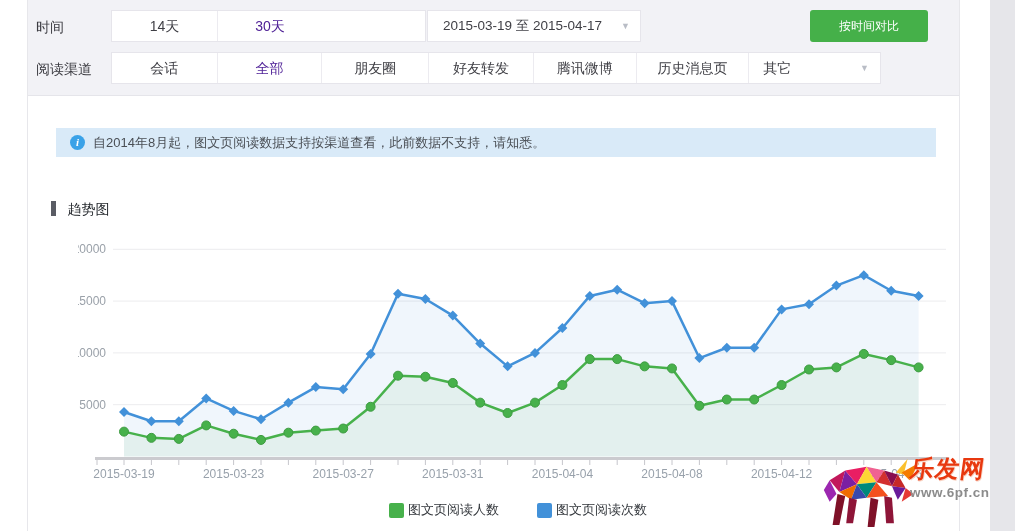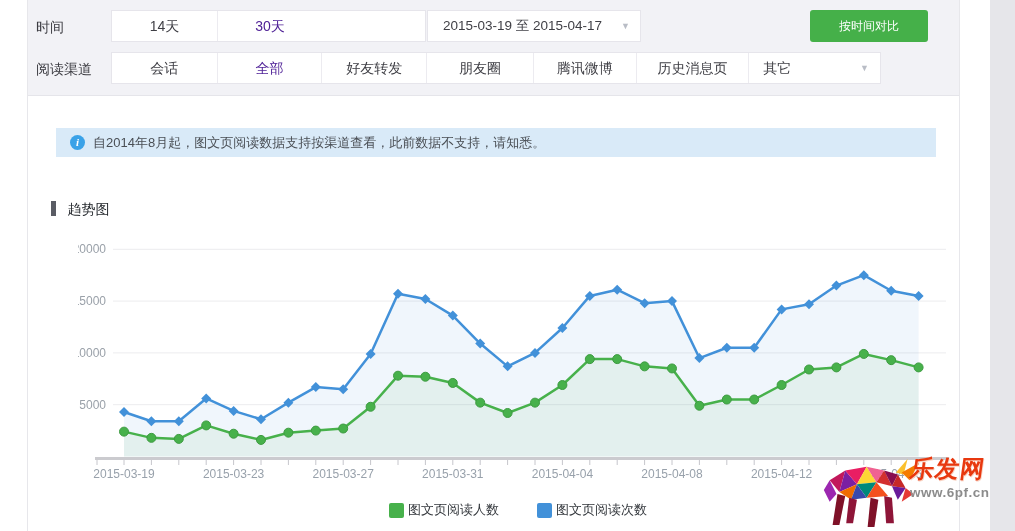--- a/index.html
+++ b/index.html
@@ -69,22 +69,22 @@
       <div class="date-box">
         <span>2015-03-19 至 2015-04-17</span>
         <span class="box-caret">▼</span>
       </div>
       <button class="compare-btn">按时间对比</button>
 
       <span class="row-label r2">阅读渠道</span>
       <div class="seg-group channel-group" id="channel-group">
           <span class="seg" style="width: 105px;">会话</span>
           <span class="seg selected" style="width: 105px;">全部</span>
+          <span class="seg" style="width: 107px;">朋友圈</span>
           <span class="seg" style="width: 105px;">好友转发</span>
-          <span class="seg" style="width: 107px;">朋友圈</span>
           <span class="seg" style="width: 103px;">腾讯微博</span>
           <span class="seg" style="width: 113px;">历史消息页</span>
           <span class="seg with-caret" style="width: 132px;">其它<span class="seg-caret">▼</span></span>
         </div>
     </div>
 
     <div class="notice">
       <span class="info-icon">i</span>
       <span class="notice-text">自2014年8月起，图文页阅读数据支持按渠道查看，此前数据不支持，请知悉。</span>
     </div>

